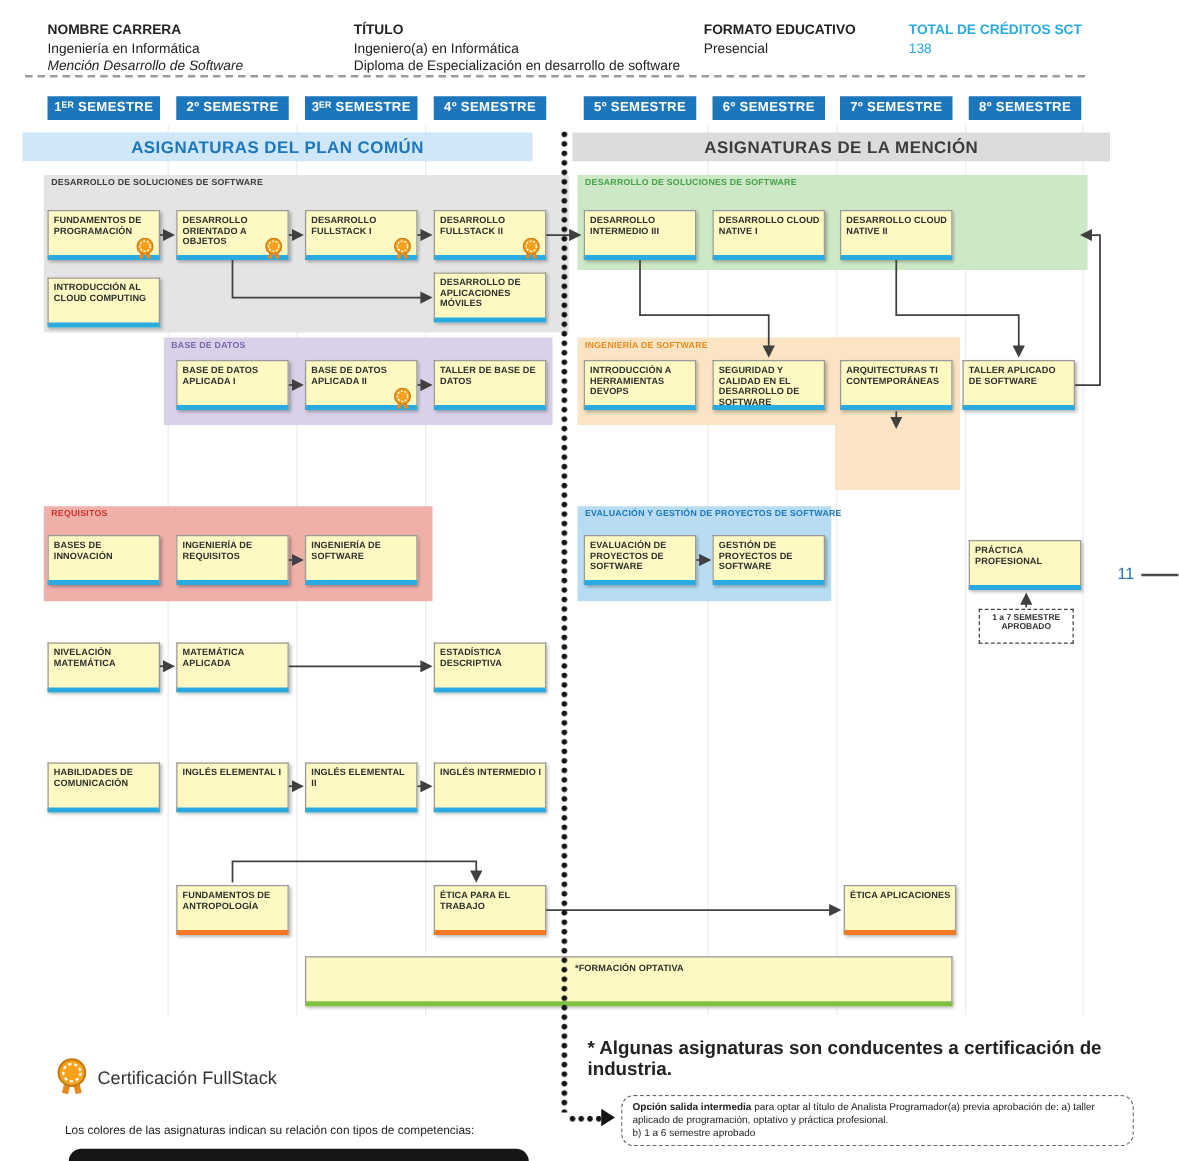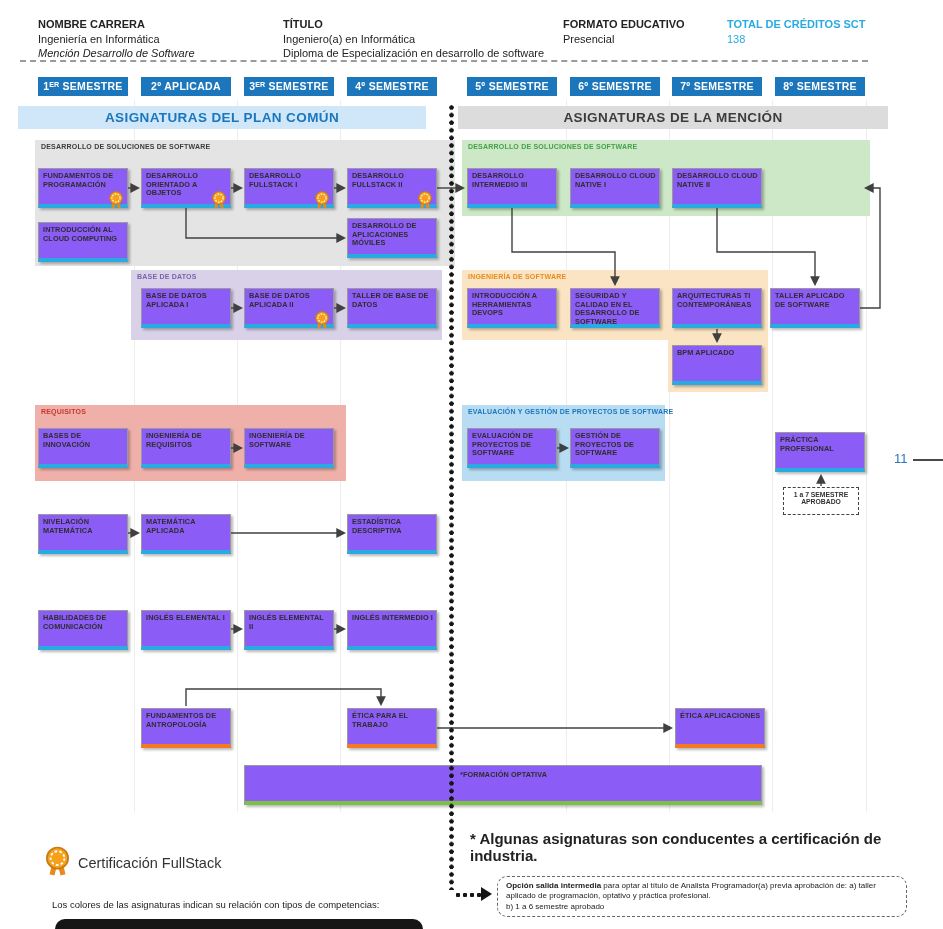--- a/index.html
+++ b/index.html
@@ -18,21 +18,21 @@
         font-size:10.5px;font-weight:700;text-align:center;line-height:19px;letter-spacing:.3px;z-index:2;}
   
   .band{position:absolute;top:106px;height:23px;font-weight:700;font-size:13.5px;text-align:center;
         line-height:23px;letter-spacing:.4px;z-index:1;}
   .band.blue{left:18px;width:408px;background:#cfe7f8;color:#1b76bc;}
   .band.gray{left:458px;width:430px;background:#dcdcdc;color:#3c3c3c;}
   
   .grp{position:absolute;z-index:1;}
   .glabel{position:absolute;left:6px;top:3px;font-size:7px;font-weight:700;letter-spacing:.2px;white-space:nowrap;}
   
-  .box{position:absolute;z-index:2;width:90px;height:40px;background:#8b5cf6;border:1px solid #9a9a9a;
+  .box{position:absolute;z-index:2;width:90px;height:40px;background:#fef9c3;border:1px solid #9a9a9a;
        border-bottom:4px solid #29abe2;box-shadow:1.5px 1.5px 2.5px rgba(0,0,0,.28);box-sizing:border-box;}
   .box.orange{border-bottom-color:#f47920;}
   .box.green{border-bottom-color:#7ec142;}
   .bt{display:block;padding:3px 3px 0 4px;font-size:7.3px;font-weight:700;line-height:1.18;
       color:#2e2e2e;letter-spacing:.1px;}
   .bt.center{text-align:center;padding-top:5px;}
   .medal{position:absolute;right:3px;bottom:-9px;}
   .dashedbox{position:absolute;z-index:2;border:1px dashed #444;background:#fff;font-size:6.8px;
              font-weight:700;text-align:center;padding:3px 2px;box-sizing:border-box;color:#333;}
   
@@ -83,21 +83,21 @@
     <div class="hlab">FORMATO EDUCATIVO</div>
     <div>Presencial</div>
   </div>
   <div class="hcol" style="left:727px">
     <div class="hlab blue-t">TOTAL DE CRÉDITOS SCT</div>
     <div class="blue-t">138</div>
   </div>
   <div class="dash"></div>
 
   <div class="chip" style="left:38px">1ᴱᴿ SEMESTRE</div>
-  <div class="chip" style="left:141px">2º APLICADA</div>
+  <div class="chip" style="left:141px">2º SEMESTRE</div>
   <div class="chip" style="left:244px">3ᴱᴿ SEMESTRE</div>
   <div class="chip" style="left:347px">4º SEMESTRE</div>
   <div class="chip" style="left:467px">5º SEMESTRE</div>
   <div class="chip" style="left:570px">6º SEMESTRE</div>
   <div class="chip" style="left:672px">7º SEMESTRE</div>
   <div class="chip" style="left:775px">8º SEMESTRE</div>
 
   <div class="band blue">ASIGNATURAS DEL PLAN COMÚN</div>
   <div class="band gray">ASIGNATURAS DE LA MENCIÓN</div>
 
@@ -194,23 +194,20 @@
     <span class="bt">INTRODUCCIÓN A HERRAMIENTAS DEVOPS</span>
   </div>
   <div class="box" style="left:570px;top:288px">
     <span class="bt">SEGURIDAD Y CALIDAD EN EL DESARROLLO DE SOFTWARE</span>
   </div>
   <div class="box" style="left:672px;top:288px">
     <span class="bt">ARQUITECTURAS TI CONTEMPORÁNEAS</span>
   </div>
   <div class="box" style="left:770px;top:288px">
     <span class="bt">TALLER APLICADO DE SOFTWARE</span>
-  </div>
-  <div class="box" style="left:672px;top:345px">
-    <span class="bt">BPM APLICADO</span>
   </div>
 
   <div class="box" style="left:38px;top:428px">
     <span class="bt">BASES DE INNOVACIÓN</span>
   </div>
   <div class="box" style="left:141px;top:428px">
     <span class="bt">INGENIERÍA DE REQUISITOS</span>
   </div>
   <div class="box" style="left:244px;top:428px">
     <span class="bt">INGENIERÍA DE SOFTWARE</span>

